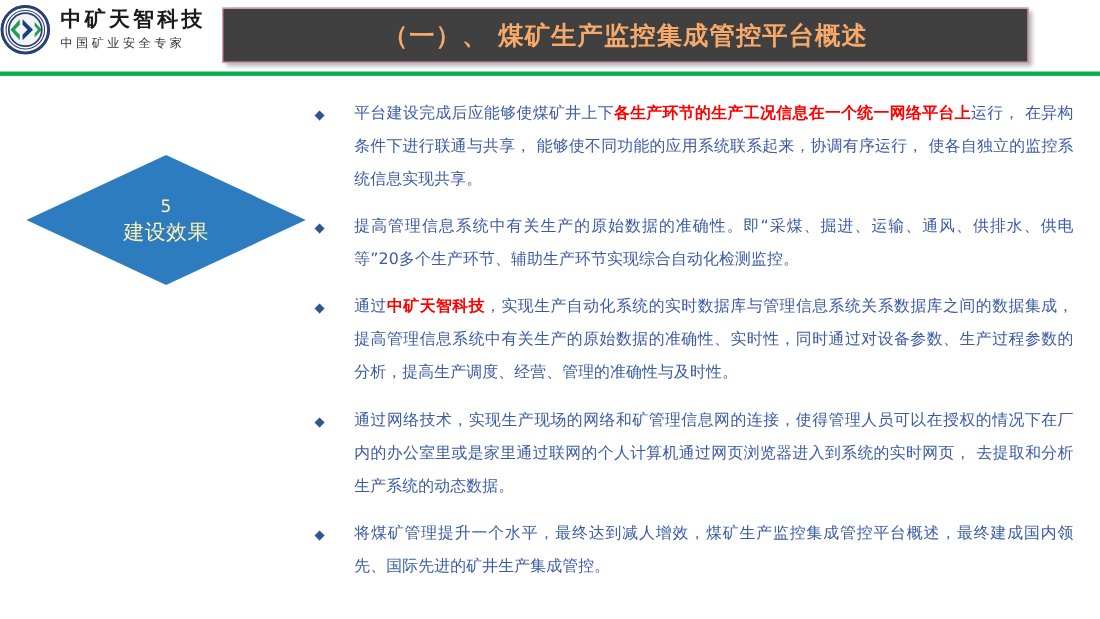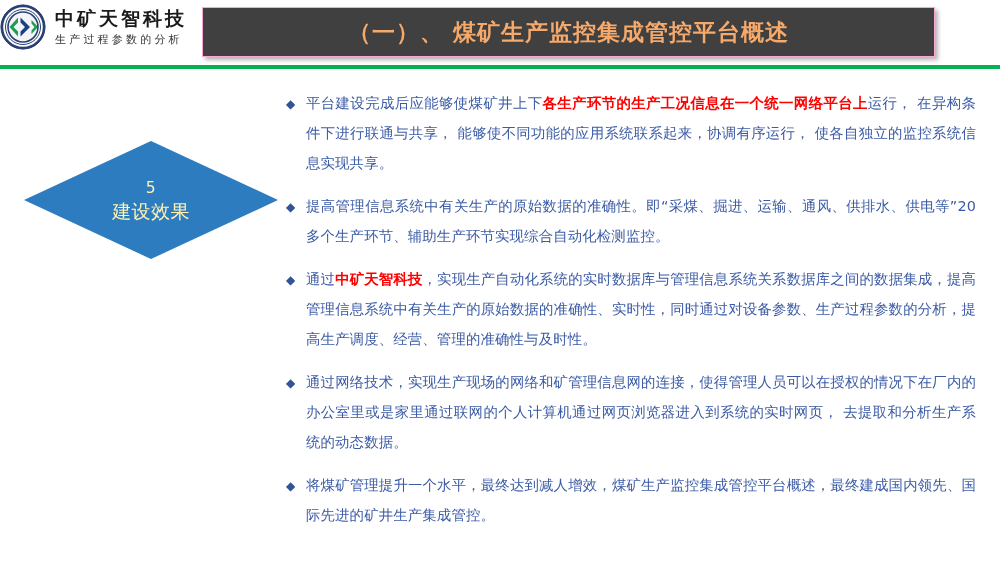--- a/index.html
+++ b/index.html
@@ -87,20 +87,21 @@
     padding-top:1px;
   }
   .bullet-text{
     flex:1;
     color:#3B5BA5;
     font-size:14.4px;
     line-height:30px;
     text-align:justify;
     text-justify:inter-character;
     letter-spacing:0.15px;
+    margin-left:16px;
   }
   .hl{color:#FF0000;font-weight:bold;}
 </style>
 </head>
 <body>
 
 <div class="slide">
 
   <div class="brand">
     <div class="brand-logo">
@@ -110,21 +111,21 @@
         <circle cx="23" cy="23" r="17.5" fill="none" stroke="#2a3f74" stroke-width="1"></circle>
         <circle cx="23" cy="23" r="15" fill="#f2f4f7"></circle>
         <path d="M9.5 23 L18 13.5 L18 18.5 L13.5 23 L18 27.5 L18 32.5 Z" fill="#1f9c52"></path>
         <path d="M20.5 13.5 L30 23 L20.5 32.5 L20.5 27.5 L25 23 L20.5 18.5 Z" fill="#1b3f82"></path>
         <path d="M31.5 16 L38 23 L31.5 30 L31.5 26.5 L34.5 23 L31.5 19.5 Z" fill="#1f9c52"></path>
         <circle cx="23" cy="23" r="15" fill="none" stroke="#2a3f74" stroke-width="1.6"></circle>
       </svg>
     </div>
     <div class="brand-text">
       <div class="brand-name">中矿天智科技</div>
-      <div class="brand-tag">生产过程参数的分析</div>
+      <div class="brand-tag">中国矿业安全专家</div>
     </div>
   </div>
 
   <div class="title-bar">
     <span class="title-text">（一）、 煤矿生产监控集成管控平台概述</span>
   </div>
 
   <div class="green-rule"></div>
 
   <div class="diamond-wrap">

